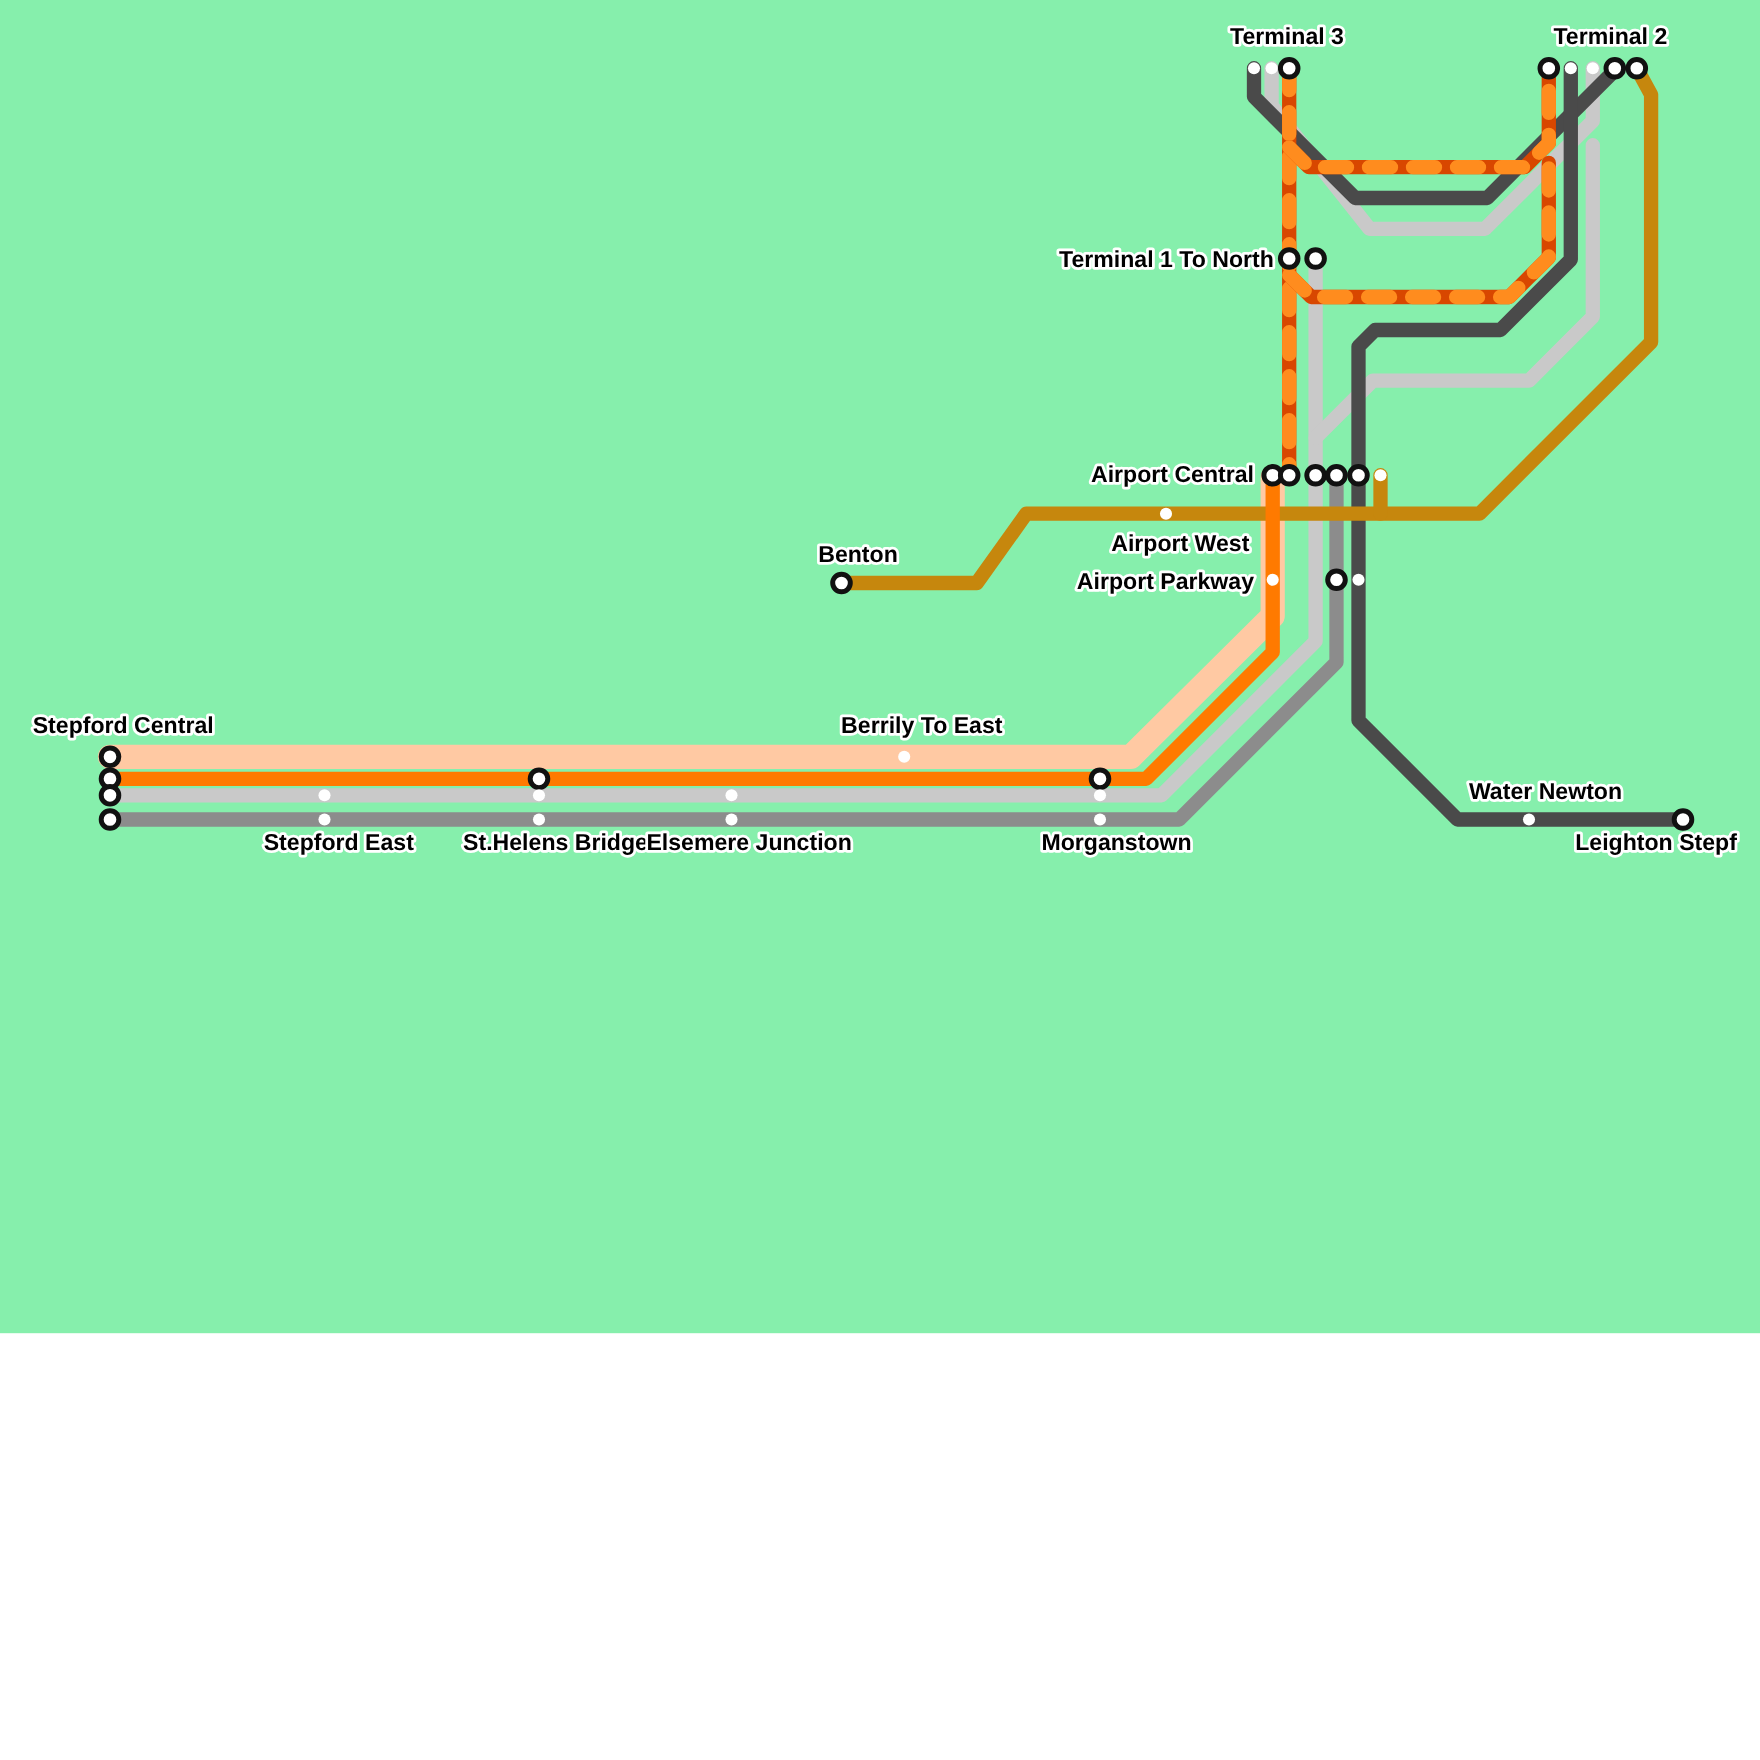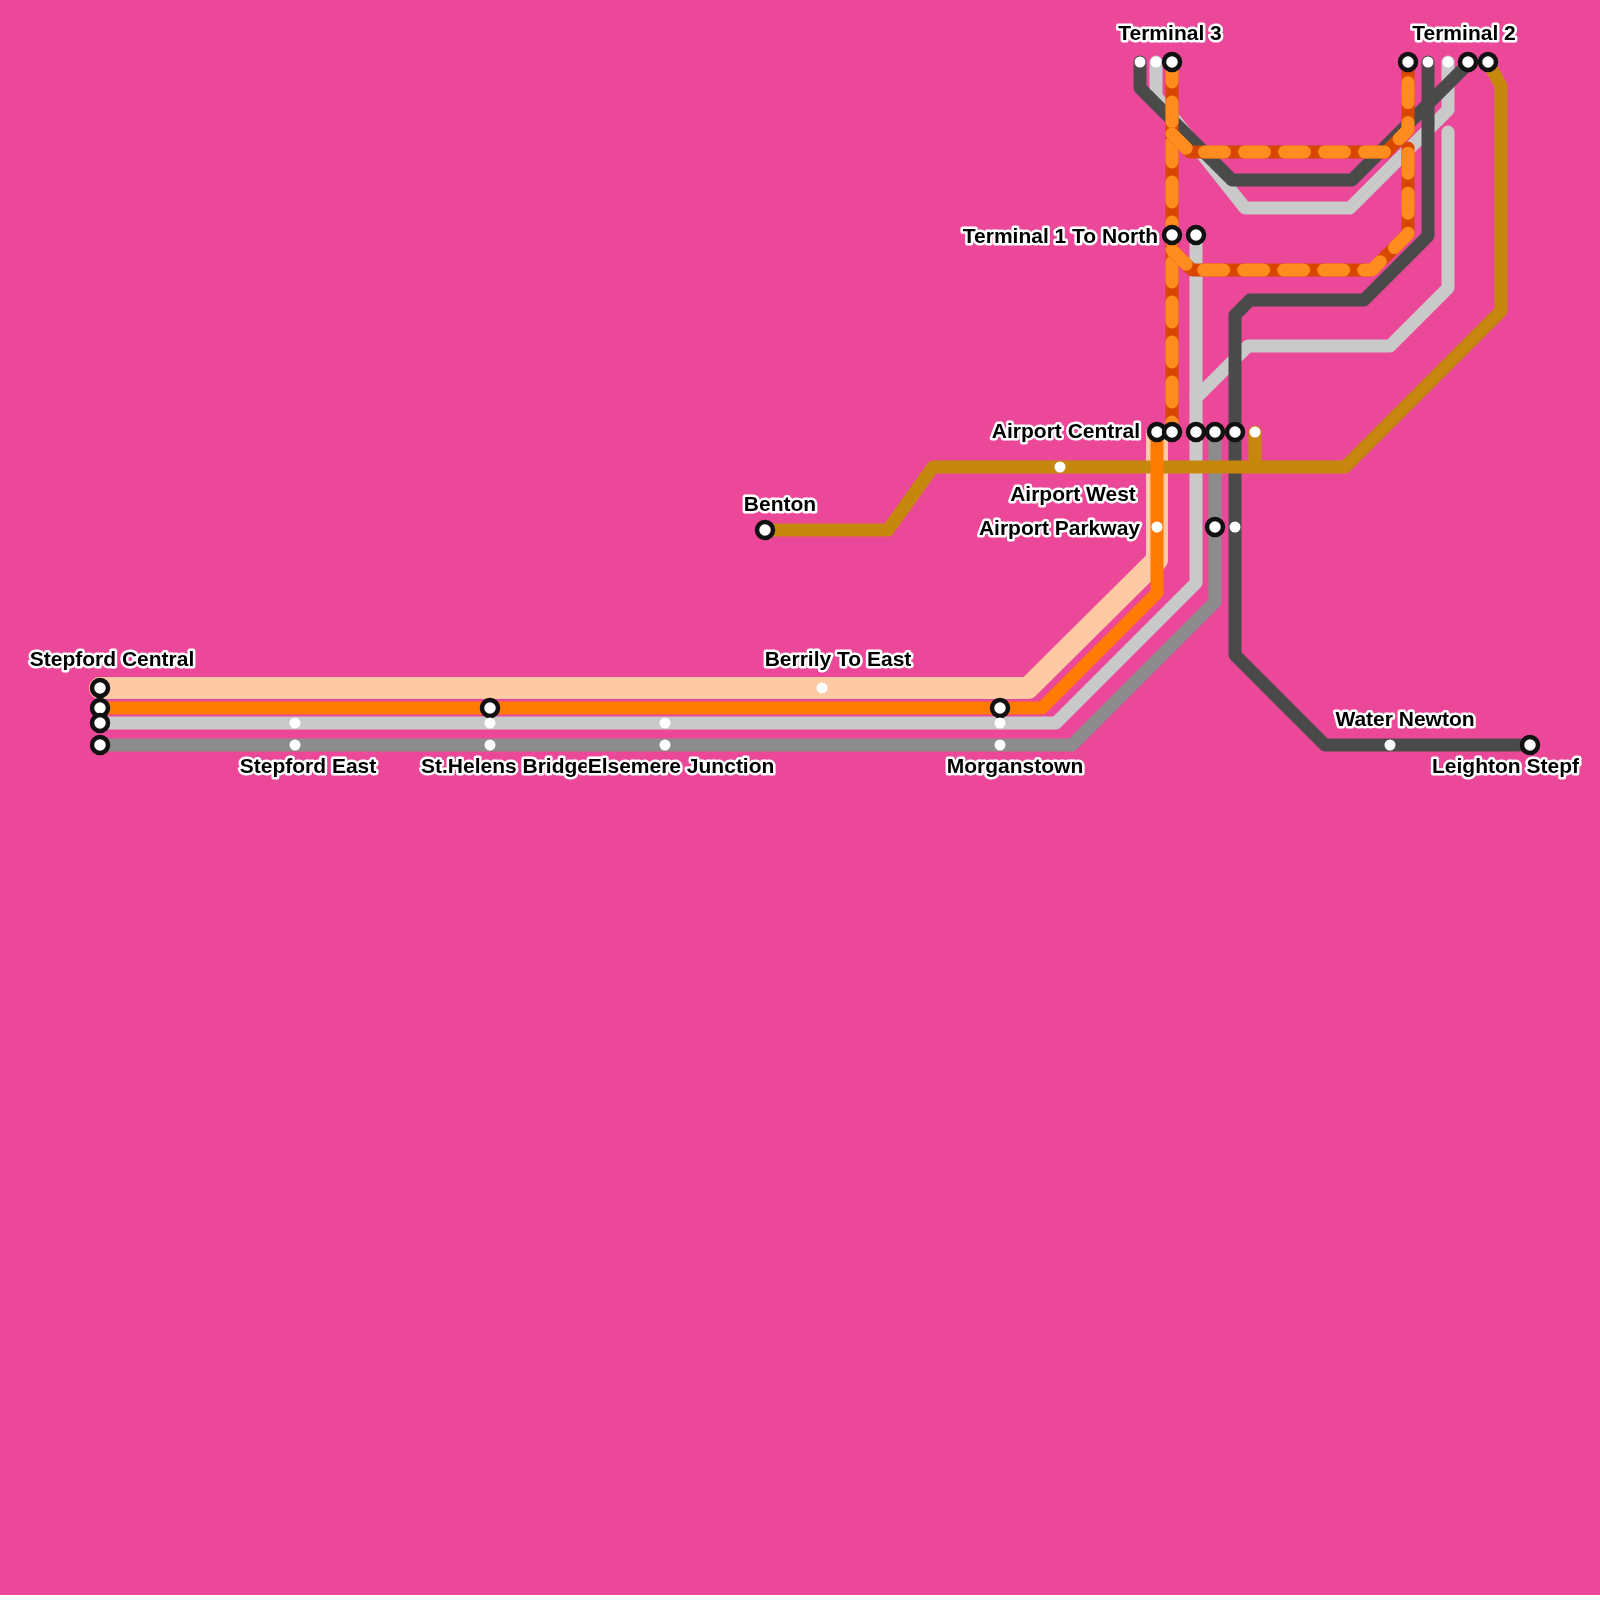--- a/index.html
+++ b/index.html
@@ -1,20 +1,20 @@
 <!DOCTYPE html>
 <html><head>
 <meta charset="utf-8">
 <style>
   html,body{margin:0;padding:0;}
   body{
     width:1600px;height:1600px;background:#ffffff;overflow:hidden;
     font-family:"Liberation Sans",sans-serif;
   }
-  .stage{position:relative;width:1600px;height:1595px;background:#ec4899;text-decoration:underline;}
+  .stage{position:relative;width:1600px;height:1212px;background:#86efac;text-decoration:underline;}
   svg{display:block;}
   text.lbl{
     font-family:"Liberation Sans",sans-serif;
     font-weight:bold;
     font-size:21px;
     fill:#000000;
     stroke:#ffffff;
     stroke-width:5px;
     paint-order:stroke;
     stroke-linejoin:round;

